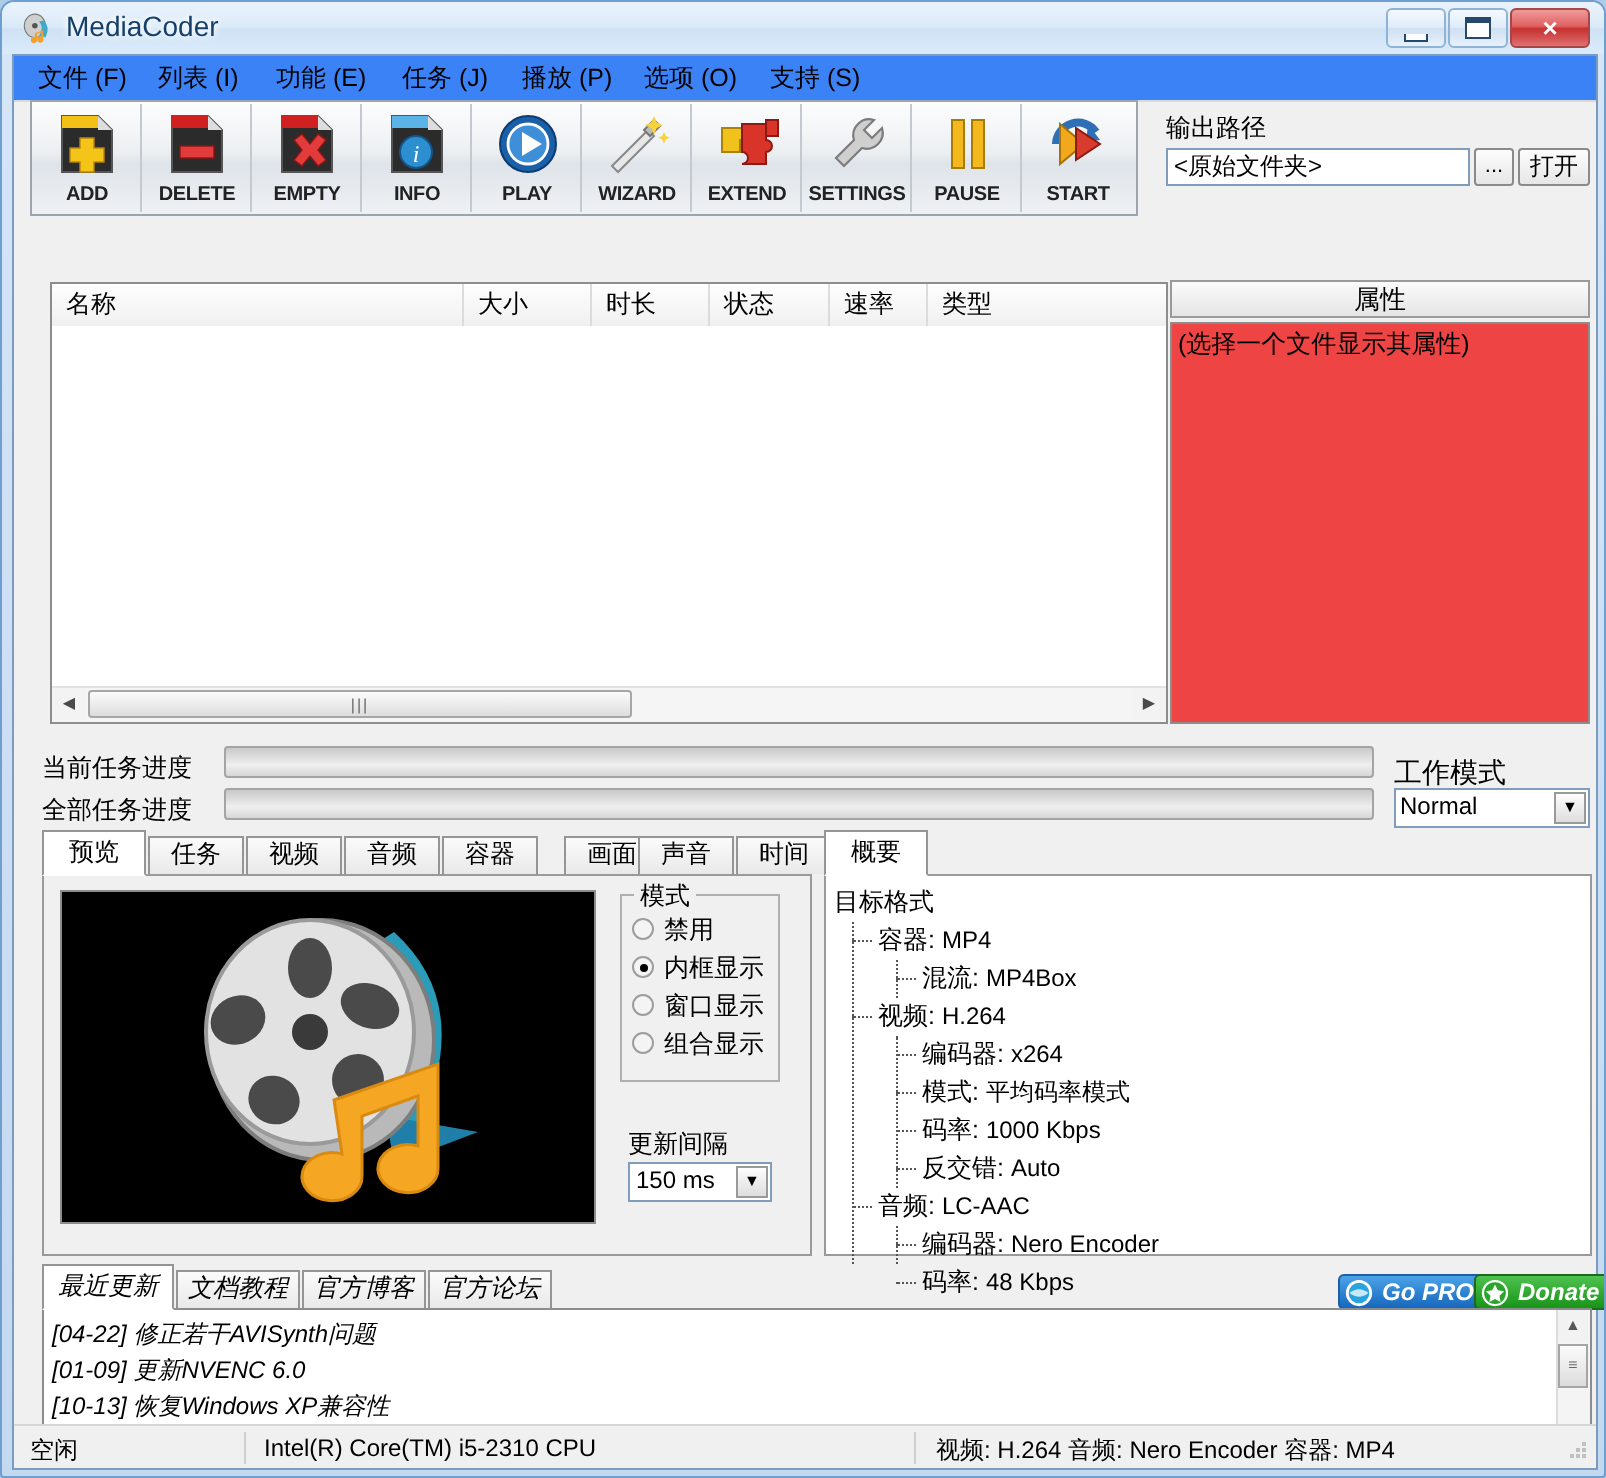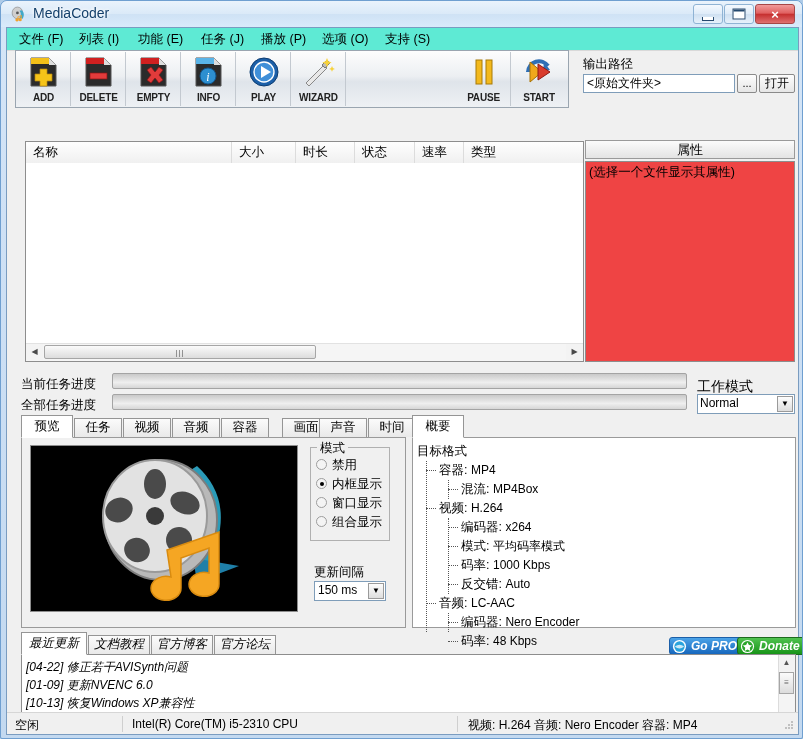--- a/index.html
+++ b/index.html
@@ -54,21 +54,21 @@
   
   #client{
     position:absolute;left:5px;top:26px;width:793px;height:708px;
     background:#f0f0f0;
     border:1px solid #7a9cc0;
     box-sizing:border-box;
   }
   
   #menubar{
     position:absolute;left:0;top:0;width:791px;height:22px;
-    background:#5eead4;border-bottom:1px solid #d9d9d9;
+    background:#3b82f6;border-bottom:1px solid #d9d9d9;
   }
   .menuitem{
     position:absolute;top:3px;height:17px;padding:0 6px;line-height:17px;
     font-size:12.5px;white-space:nowrap;color:#000;
   }
 
   
   #toolbar{
     position:absolute;left:8px;top:22px;width:554px;height:58px;
     box-sizing:border-box;
@@ -396,21 +396,35 @@
       <div class="tbtn" style="left:276px">
         <svg class="ico" viewBox="0 0 34 32">
           <path d="M4 27 l18 -18 l3 3 l-18 18 z" fill="#e8e8e8" stroke="#888"></path>
           <path d="M20 9 l5 -5 l3 3 l-5 5 z" fill="#bbb" stroke="#777"></path>
           <path d="M25 2 l1.4 3.2 l3.2 1.4 l-3.2 1.4 l-1.4 3.2 l-1.4 -3.2 l-3.2 -1.4 l3.2 -1.4 z" fill="#f7d23a"></path>
           <path d="M30 10 l.9 2 l2 .9 l-2 .9 l-.9 2 l-.9 -2 l-2 -.9 l2 -.9 z" fill="#f7d23a"></path>
         </svg>
         <div class="lbl">WIZARD</div>
       </div>
 
-
+      <div class="tbtn" style="left:331px">
+        <svg class="ico" viewBox="0 0 34 32">
+          <path d="M4 8 h9 a3 3 0 0 1 0 6 v6 h-9 z" fill="#f2c21c" stroke="#a8820a"></path>
+          <path d="M14 6 h12 v8 a3 3 0 0 1 0 6 v6 h-12 a3 3 0 0 0 0 -6 v-8 z" fill="#d8342a" stroke="#8e1913"></path>
+          <path d="M26 4 h6 v8 h-6 z" fill="#d8342a" stroke="#8e1913"></path>
+        </svg>
+        <div class="lbl">EXTEND</div>
+      </div>
+
+      <div class="tbtn" style="left:386px">
+        <svg class="ico" viewBox="0 0 34 32">
+          <path d="M25 4 a8 8 0 0 0 -10 10 l-9 9 l4 4 l9 -9 a8 8 0 0 0 10 -10 l-5 5 l-4 -4 z" fill="#cfcfcf" stroke="#7c7c7c" stroke-width="1.1"></path>
+        </svg>
+        <div class="lbl">SETTINGS</div>
+      </div>
 
       <div class="tbtn" style="left:441px">
         <svg class="ico" viewBox="0 0 34 32">
           <rect x="9" y="4" width="6" height="24" fill="#f3b91c" stroke="#a87a06"></rect>
           <rect x="19" y="4" width="6" height="24" fill="#f3b91c" stroke="#a87a06"></rect>
         </svg>
         <div class="lbl">PAUSE</div>
       </div>
 
       <div class="tbtn" style="left:496px;border-right:none">

